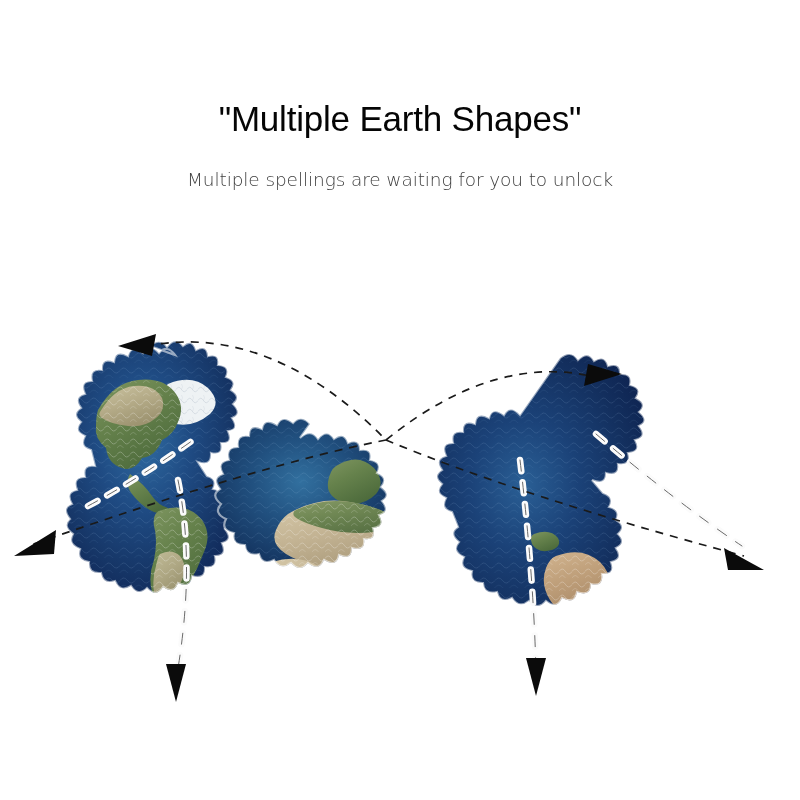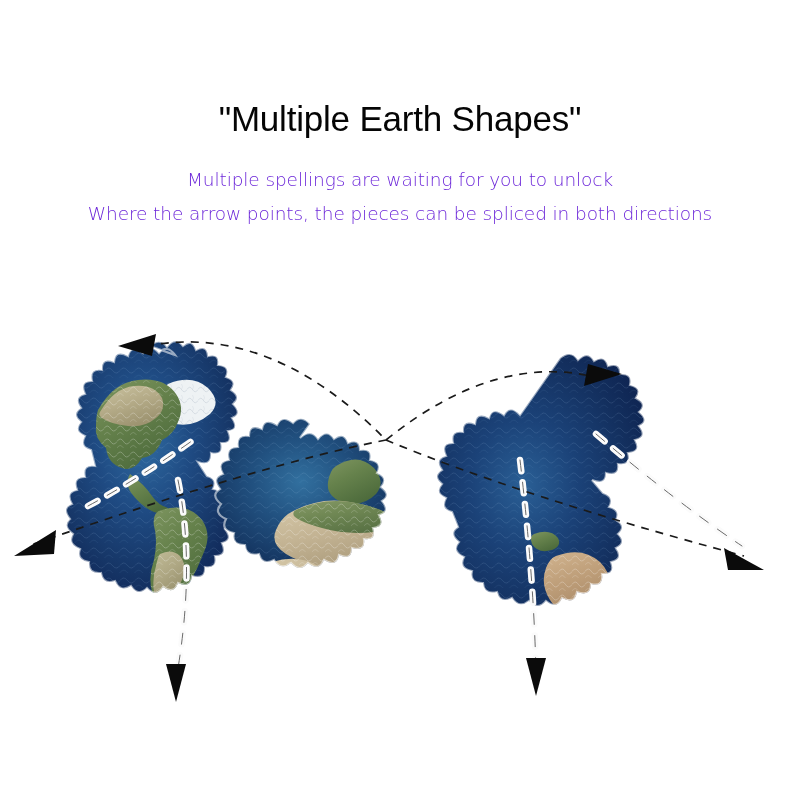--- a/index.html
+++ b/index.html
@@ -41,23 +41,23 @@
     margin: 0;
     white-space: nowrap;
   }
   #subtitle-block {
     margin-top: 26px;
   }
   .subtitle-line {
     font-family: "DejaVu Sans", "Liberation Sans", sans-serif;
     font-size: 18.5px;
     font-weight: 300;
-    color: #6d28d9;
+    color: #404040;
     line-height: 1.65;
-    margin: 4px;
+    margin: 16px;
     white-space: nowrap;
     letter-spacing: -0.1px;
   }
 
   
   #map-stage {
     position: absolute;
     top: 318px;
     left: 0;
     width: 800px;
@@ -71,21 +71,20 @@
 </style>
 </head>
 <body>
 
 <div id="page">
 
   <div id="header">
     <h1 id="title">"Multiple Earth Shapes"</h1>
     <div id="subtitle-block">
       <p class="subtitle-line">Multiple spellings are waiting for you to unlock</p>
-      <p class="subtitle-line">Where the arrow points, the pieces can be spliced in both directions</p>
     </div>
   </div>
 
   <div id="map-stage">
     <svg id="map-svg" viewBox="0 0 800 450" xmlns="http://www.w3.org/2000/svg">
       <defs>
 
         <radialGradient id="gOceanW" cx="45%" cy="40%" r="72%">
           <stop offset="0%" stop-color="#2f6aa0"></stop>
           <stop offset="38%" stop-color="#1f4b83"></stop>

